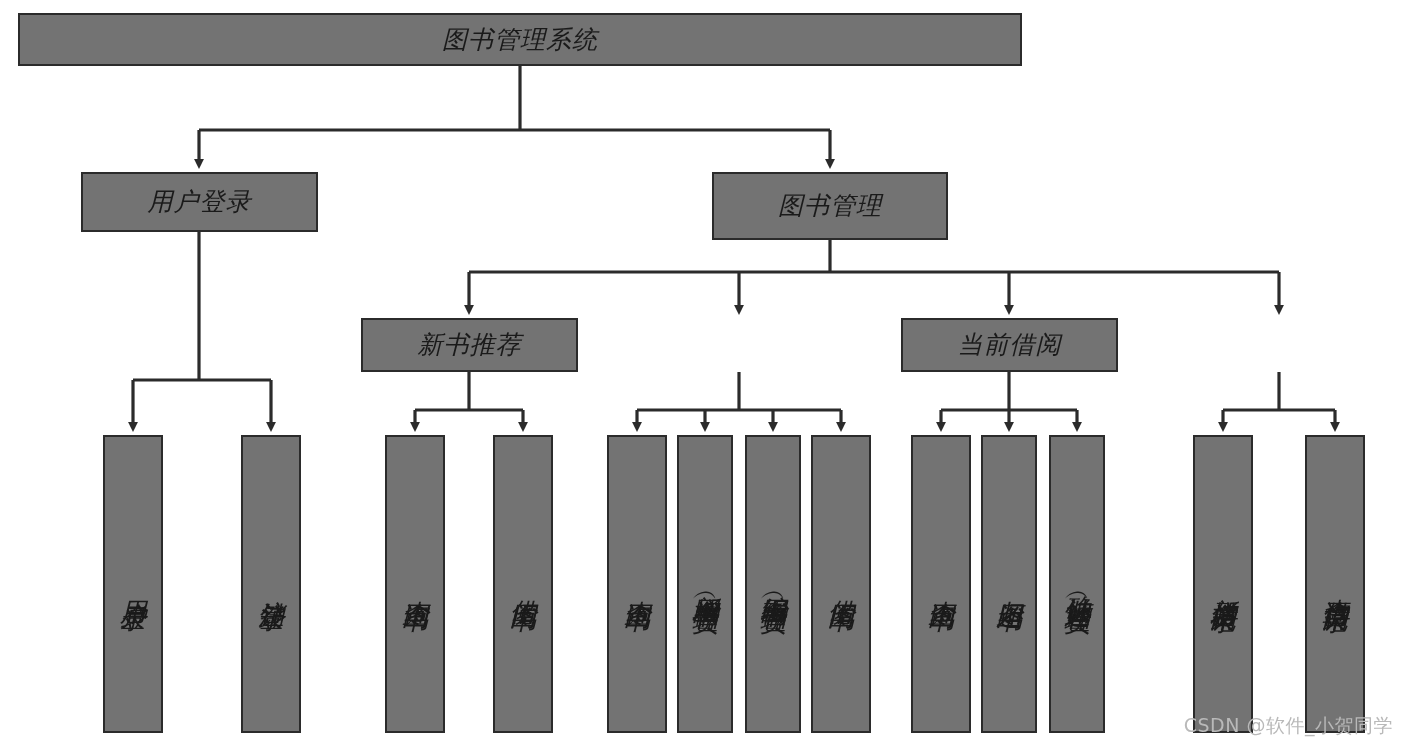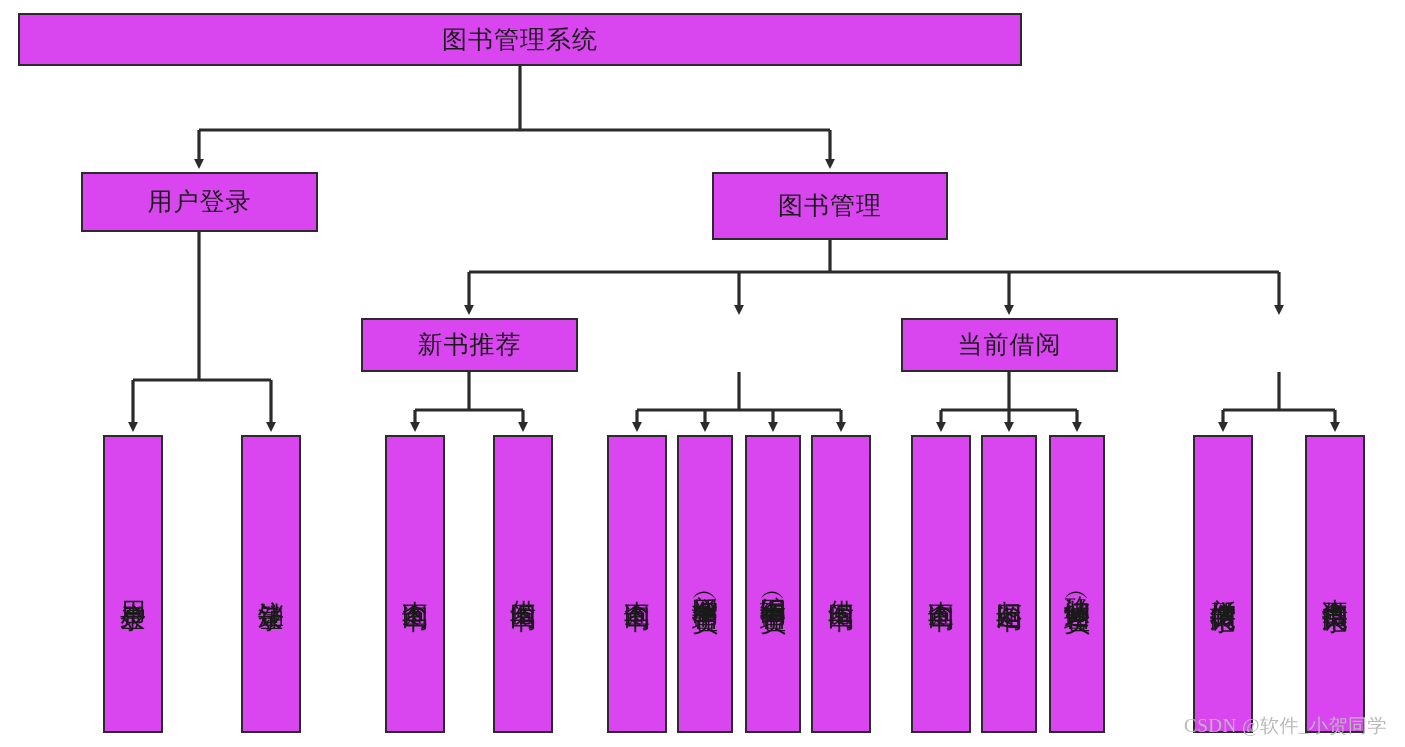--- a/index.html
+++ b/index.html
@@ -9,26 +9,27 @@
     font-family:"DejaVu Sans","Liberation Sans",sans-serif;
     overflow:hidden;
     position:relative;
   }
   #diagram{
     position:absolute;left:0;top:0;width:1405px;height:747px;
   }
   .node{
     position:absolute;
     box-sizing:border-box;
-    background:#d946ef;
+    background:#737373;
     border:2.2px solid #2b2b2b;
     display:flex;
     align-items:center;
     justify-content:center;
     color:#1a1a1a;
+    font-style:italic;
   }
   .node.horiz{
     font-size:25px;
     letter-spacing:1px;
     line-height:1.1;
   }
   .node.vert{
     writing-mode:vertical-rl;
     text-orientation:upright;
     font-size:26px;
@@ -44,26 +45,25 @@
   .node.vert .lbl{
     writing-mode:vertical-rl;
     text-orientation:upright;
   }
   svg#links{
     position:absolute;left:0;top:0;width:1405px;height:747px;
     pointer-events:none;
   }
   #watermark{
     position:absolute;
-    right:18px;bottom:8px;
+    right:12px;bottom:8px;
     font-size:19px;
     color:#b9b9b9;
     letter-spacing:0.5px;
     white-space:nowrap;
-    font-family:Liberation Serif, serif;
   }
 </style>
 </head>
 <body>
 
 <div id="diagram">
 
   <svg id="links" viewBox="0 0 1405 747">
     <defs>
       <marker id="arrow" markerWidth="13" markerHeight="13" refX="1.5" refY="5.2" orient="auto" markerUnits="userSpaceOnUse">

